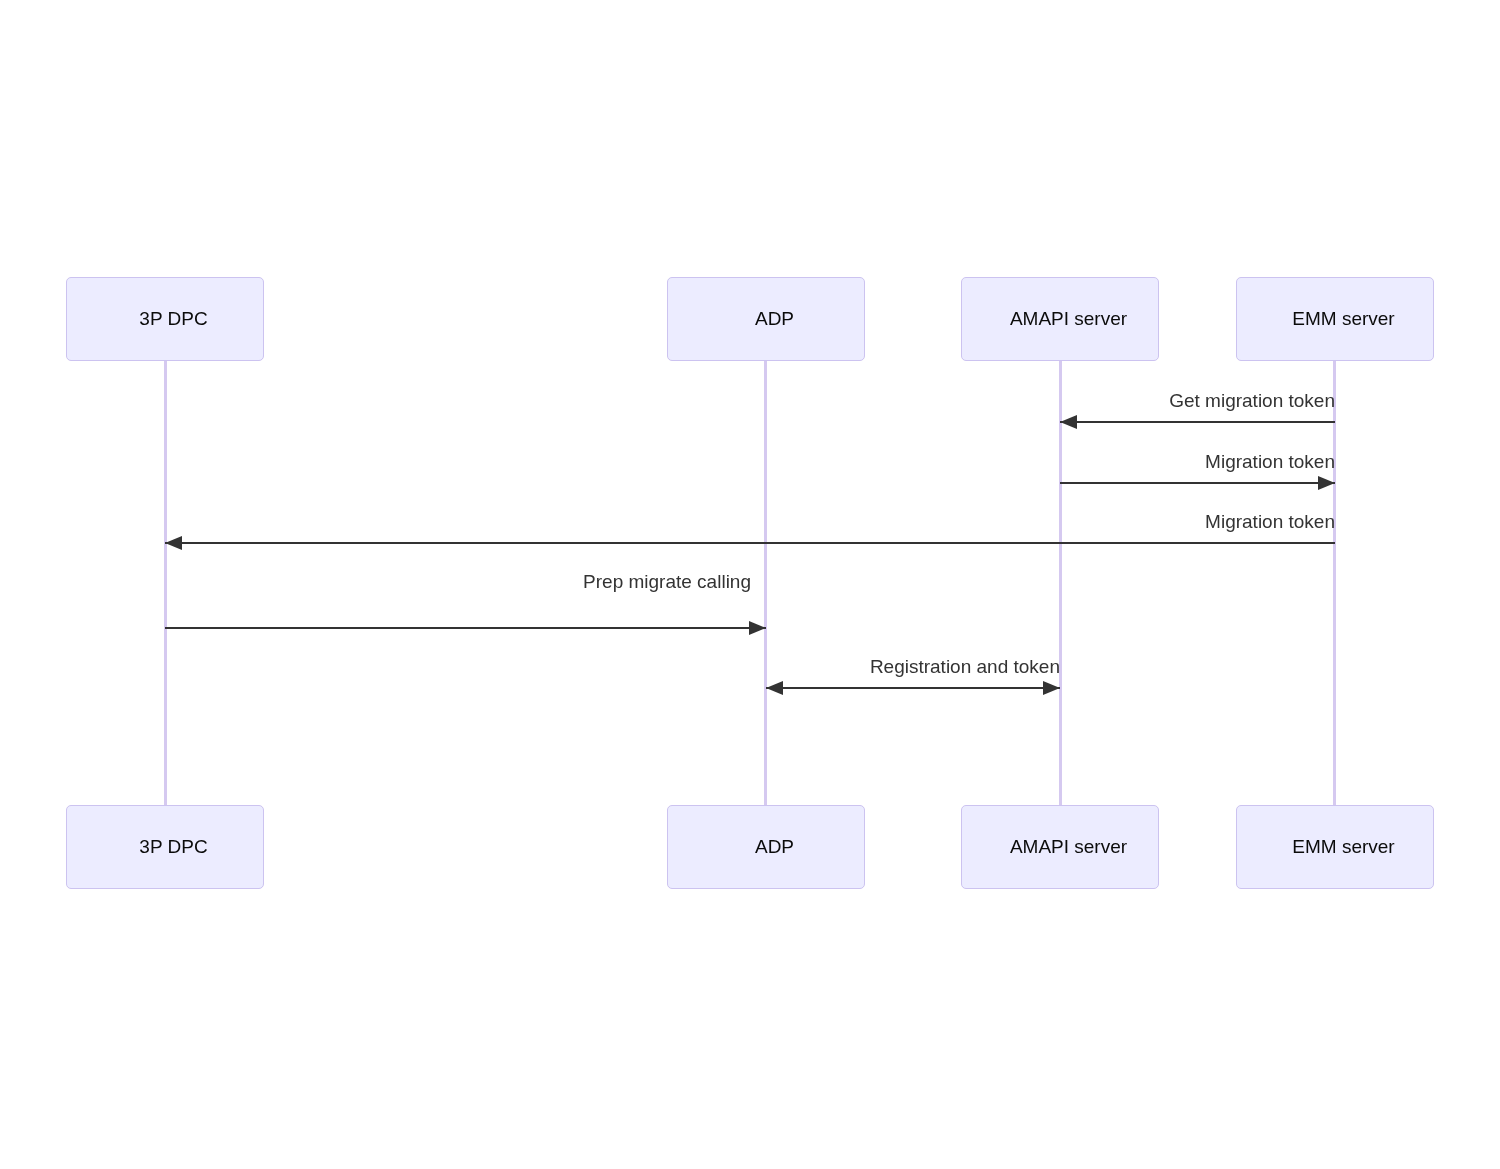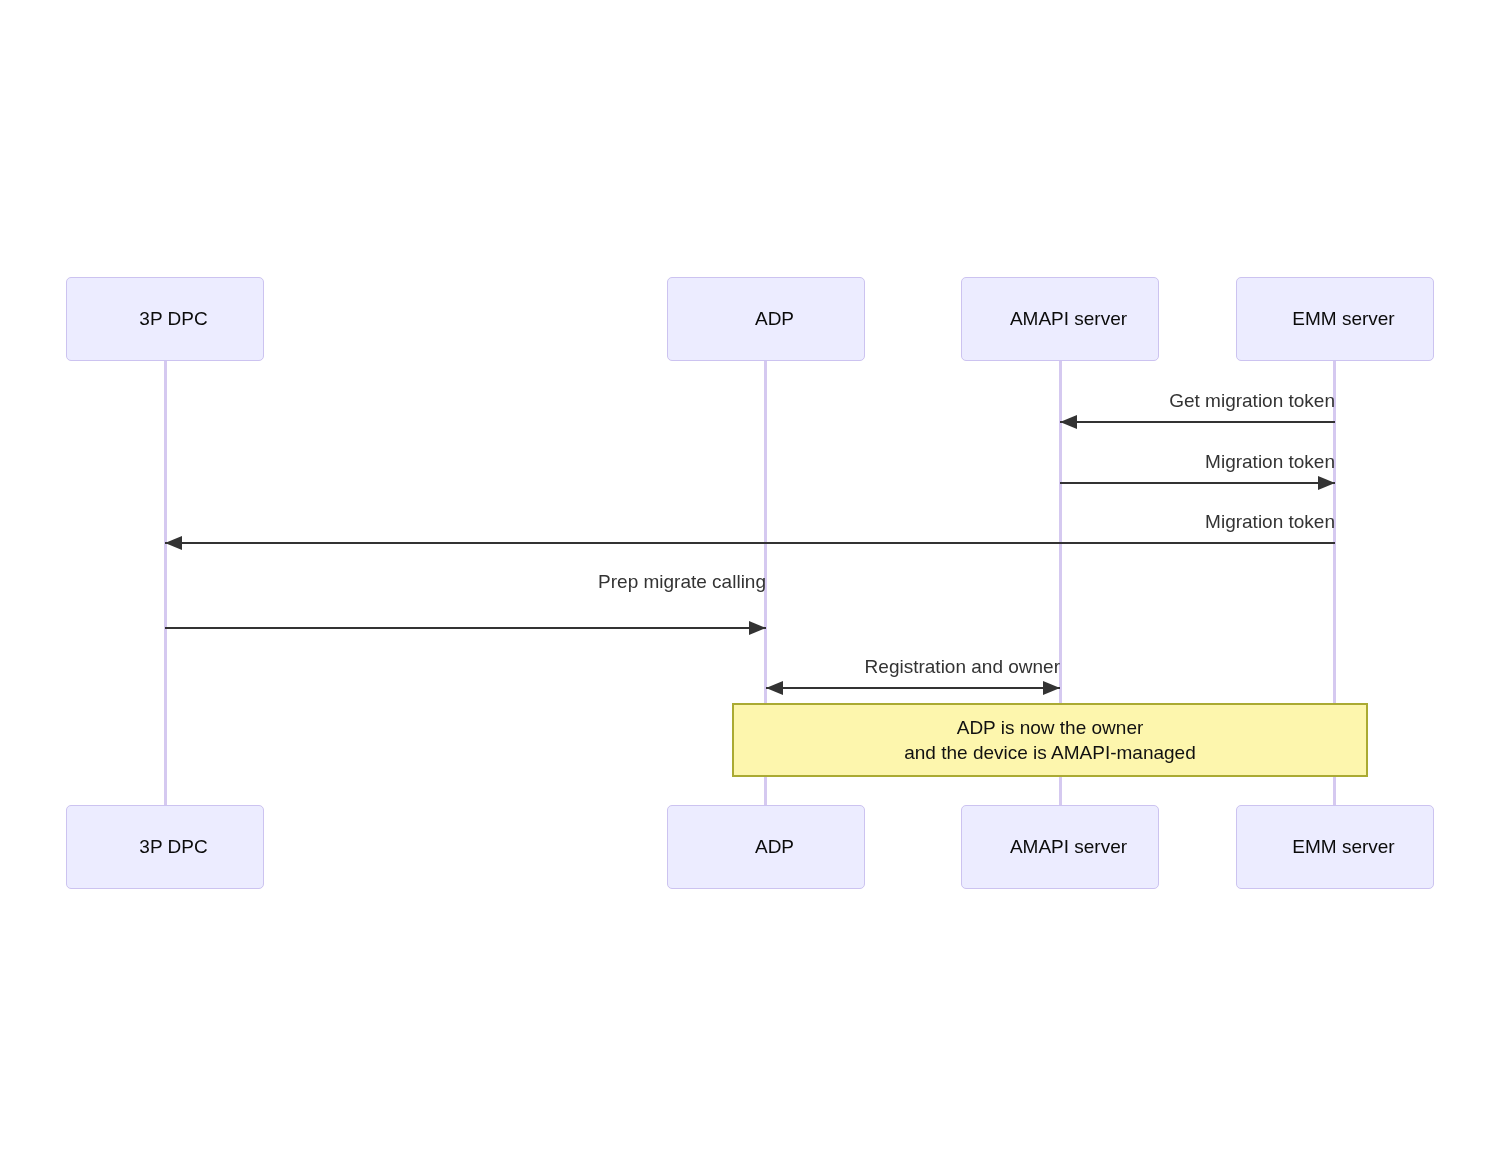--- a/index.html
+++ b/index.html
@@ -121,40 +121,36 @@
   </div>
 
   <div>
     <div class="msg-label" style="left:165px; top:510px; width:1170px">Migration token</div>
     <div class="msg-line" style="left:165px; top:542px; width:1170px">
       <span class="ah ah-l"></span>
     </div>
   </div>
 
   <div>
-    <div class="msg-label" style="left:165px; top:570px; width:601px">
+    <div class="msg-label" style="left:150px; top:570px; width:601px">
       <div>Prep migrate calling</div>
     </div>
     <div class="msg-line" style="left:165px; top:627px; width:601px">
       <span class="ah ah-r"></span>
     </div>
   </div>
 
   <div>
-    <div class="msg-label" style="left:766px; top:655px; width:294px">Registration and owner</div>
+    <div class="msg-label" style="left:766px; top:655px; width:294px">Registration and token</div>
     <div class="msg-line" style="left:766px; top:687px; width:294px">
       <span class="ah ah-l"></span>
       <span class="ah ah-r"></span>
     </div>
   </div>
 
-  <div class="note">
-    <div class="note-line">ADP is now the owner</div>
-    <div class="note-line">and the device is AMAPI-managed</div>
-  </div>
 
   <div class="actor" style="left:66px; top:277px">
     <span class="actor-label">3P DPC</span>
   </div>
   <div class="actor" style="left:667px; top:277px">
     <span class="actor-label">ADP</span>
   </div>
   <div class="actor" style="left:961px; top:277px">
     <span class="actor-label">AMAPI server</span>
   </div>

